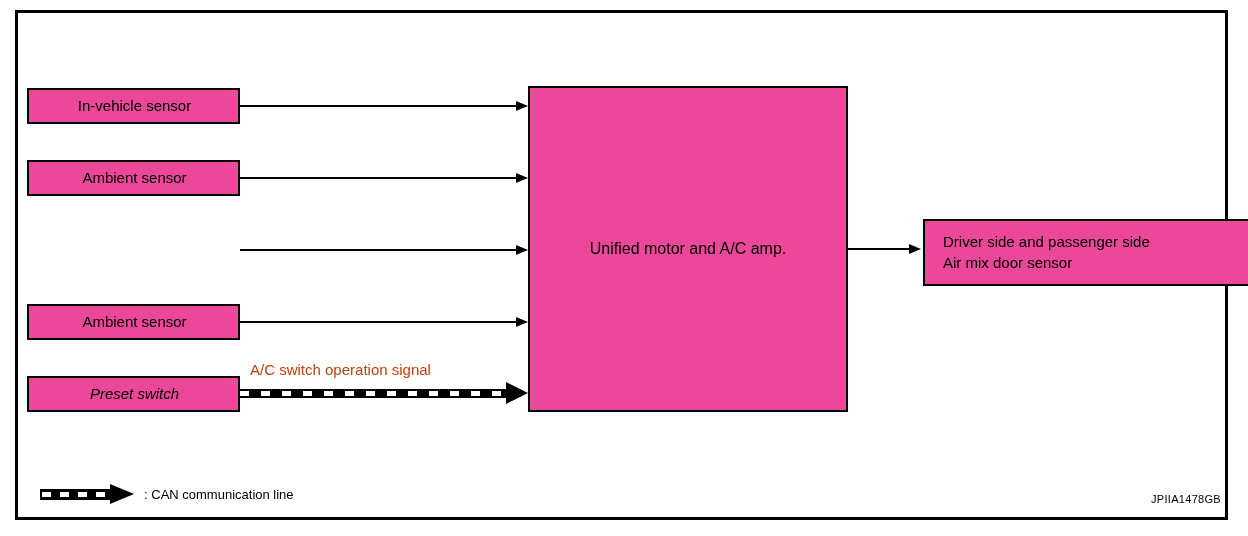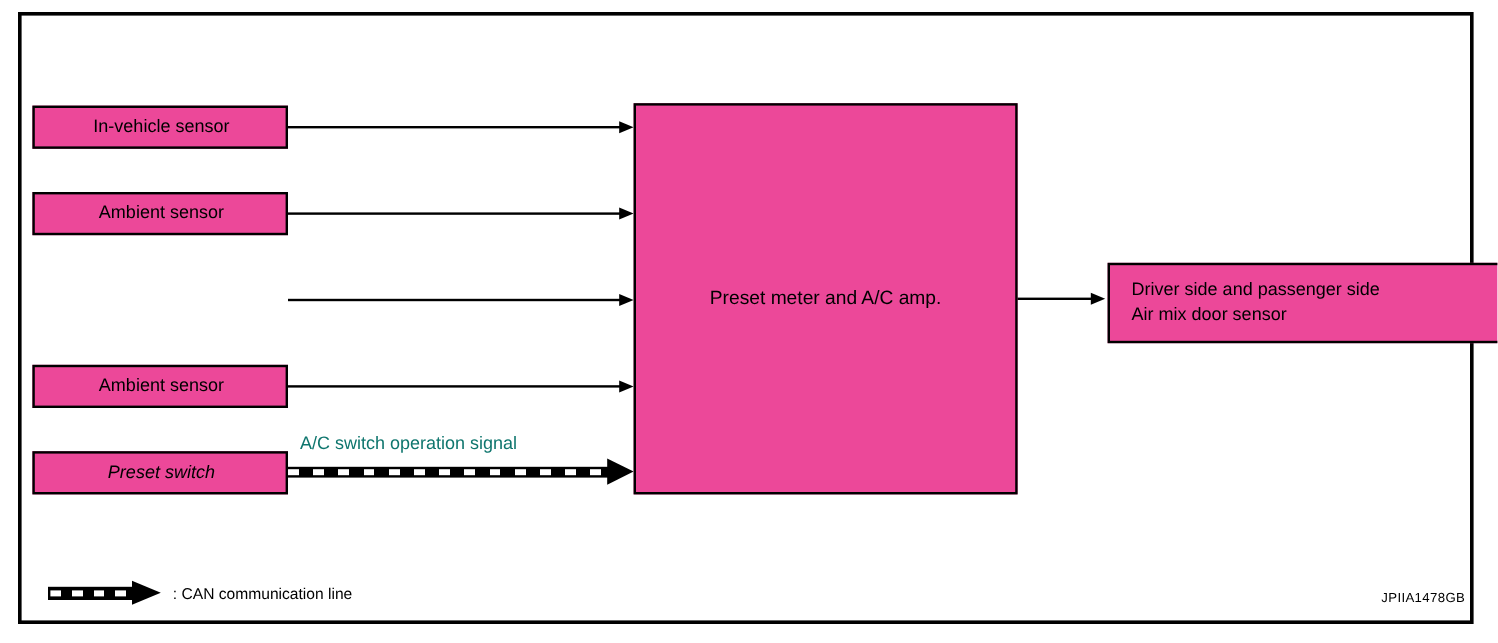--- a/index.html
+++ b/index.html
@@ -124,21 +124,21 @@
     border-bottom: 11px solid transparent;
     border-left: 22px solid #000000;
     z-index: 3;
   }
   
   #signal-caption {
     position: absolute;
     left: 250px;
     top: 361px;
     font-size: 15px;
-    color: #0f766e;
+    color: #c2410c;
     white-space: pre;
     z-index: 5;
   }
   
   #legend {
     position: absolute;
     left: 40px;
     top: 481px;
     height: 26px;
     display: flex;
@@ -231,21 +231,21 @@
 
   <div class="arrow-line" style="left:240px; top:321px; width:280px;"></div>
   <div class="arrow-head" style="left:516px; top:317px;"></div>
 
   <div class="can-line" style="left:240px; top:389px; width:268px;"></div>
   <div class="can-head" style="left:506px; top:382px;"></div>
 
   <div id="signal-caption">A/C switch operation signal</div>
 
   <div class="node-box" id="amp-box">
-    <span class="node-label">Preset meter and A/C amp.</span>
+    <span class="node-label">Unified motor and A/C amp.</span>
   </div>
 
   <div class="arrow-line" style="left:847px; top:248px; width:64px;"></div>
   <div class="arrow-head" style="left:909px; top:244px;"></div>
 
   <div class="node-box" id="motor-box">
     <span class="node-label"><span>Driver side and passenger side</span><br><span>Air mix door sensor</span></span>
   </div>
 
   <div id="legend">

